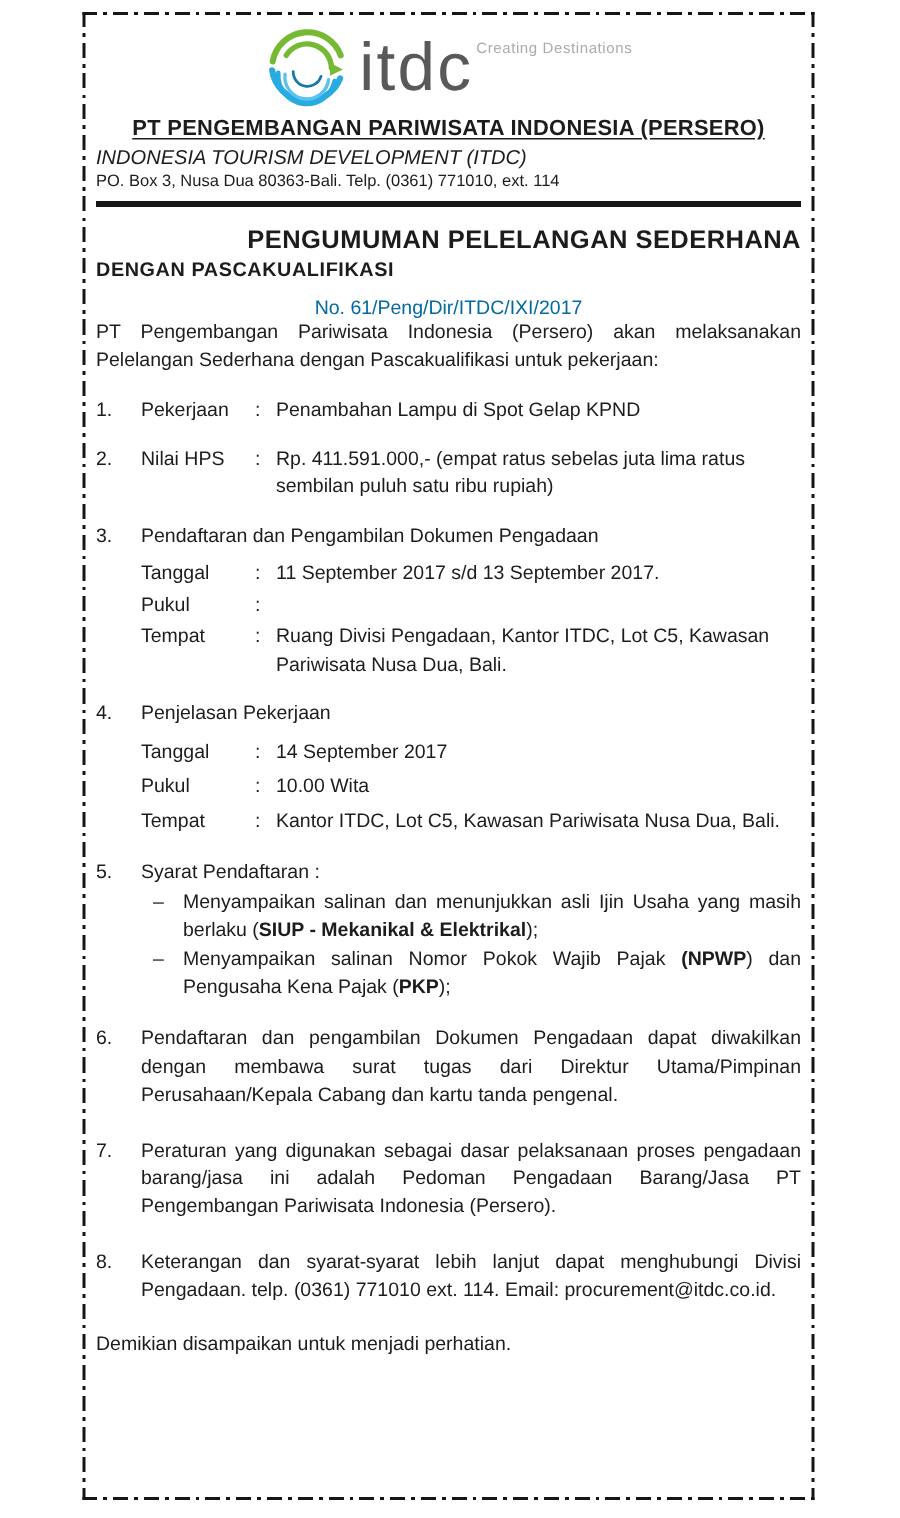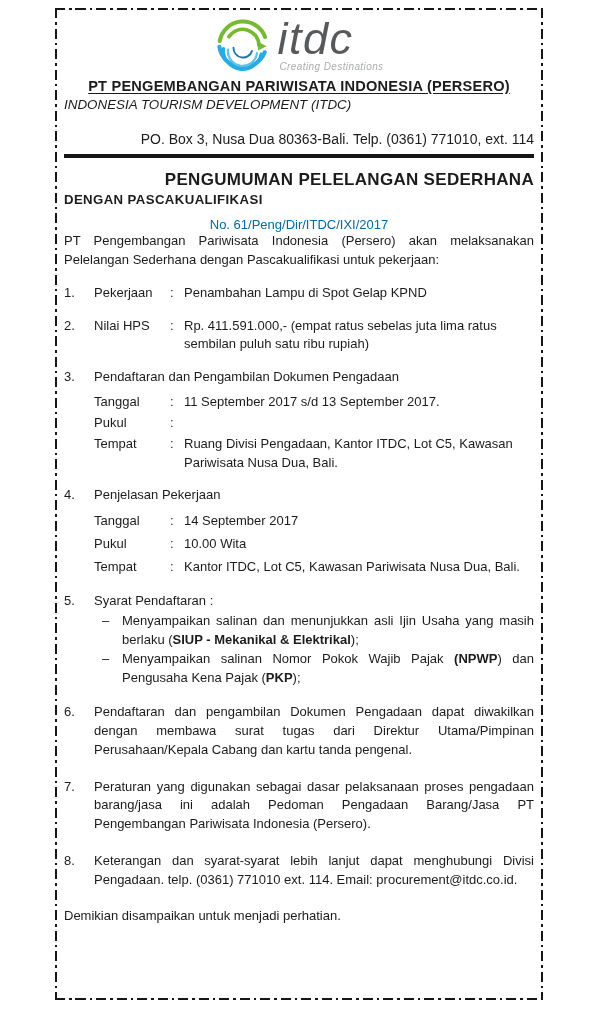--- a/index.html
+++ b/index.html
@@ -27,29 +27,29 @@
   .b-bottom { left: 0; right: 0; bottom: 0; height: 2px;
     background: repeating-linear-gradient(90deg, #161616 0 10px, transparent 10px 14px, #161616 14px 16.5px, transparent 16.5px 20.5px); }
   .b-left   { top: 0; bottom: 0; left: 0;   width: 2px;
     background: repeating-linear-gradient(180deg, #161616 0 10px, transparent 10px 14px, #161616 14px 16.5px, transparent 16.5px 20.5px); }
   .b-right  { top: 0; bottom: 0; right: 0;  width: 2px;
     background: repeating-linear-gradient(180deg, #161616 0 10px, transparent 10px 14px, #161616 14px 16.5px, transparent 16.5px 20.5px); }
 
   
   .logo { margin: 8px auto 0; display: flex; align-items: center; justify-content: center; gap: 5px; }
   .logo-swirl { display: block; }
-  .logo-text { display: flex; flex-direction: column; font-style: italic; }
+  .logo-text { display: flex; flex-direction: row; }
   .logo-brand { font-size: 45px; line-height: 40px; color: #58595b; letter-spacing: 1.5px; font-weight: 400; }
   .logo-tagline { font-size: 10px; color: #a9abae; letter-spacing: 0.4px; margin-top: 2px; padding-left: 2px; }
 
   
   .company  { margin-top: 4px; text-align: center; font-size: 14.6px; font-weight: bold;
               text-decoration: underline; text-underline-offset: 2px; letter-spacing: 0.2px; }
   .english  { margin-top: 3px; text-align: left; font-size: 13.4px; font-style: italic; }
-  .address  { margin-top: 19px; text-align: right; font-size: 14px; }
+  .address  { margin-top: 3px; text-align: left; font-size: 11px; }
   .rule     { margin-top: 7px; height: 4px; background: #161616; }
 
   
   .title-main { margin-top: 12px; text-align: right; font-size: 17px; font-weight: bold; letter-spacing: 0.3px; }
   .title-sub  { margin-top: 2px;  text-align: left; font-size: 13.2px; font-weight: bold; letter-spacing: 0.4px; }
   .title-no   { margin-top: 10px; text-align: center; font-size: 13px; color: #0369a1; }
 
   
   .body-text { font-size: 13px; line-height: 1.45; }
   .intro { text-align: justify; }

